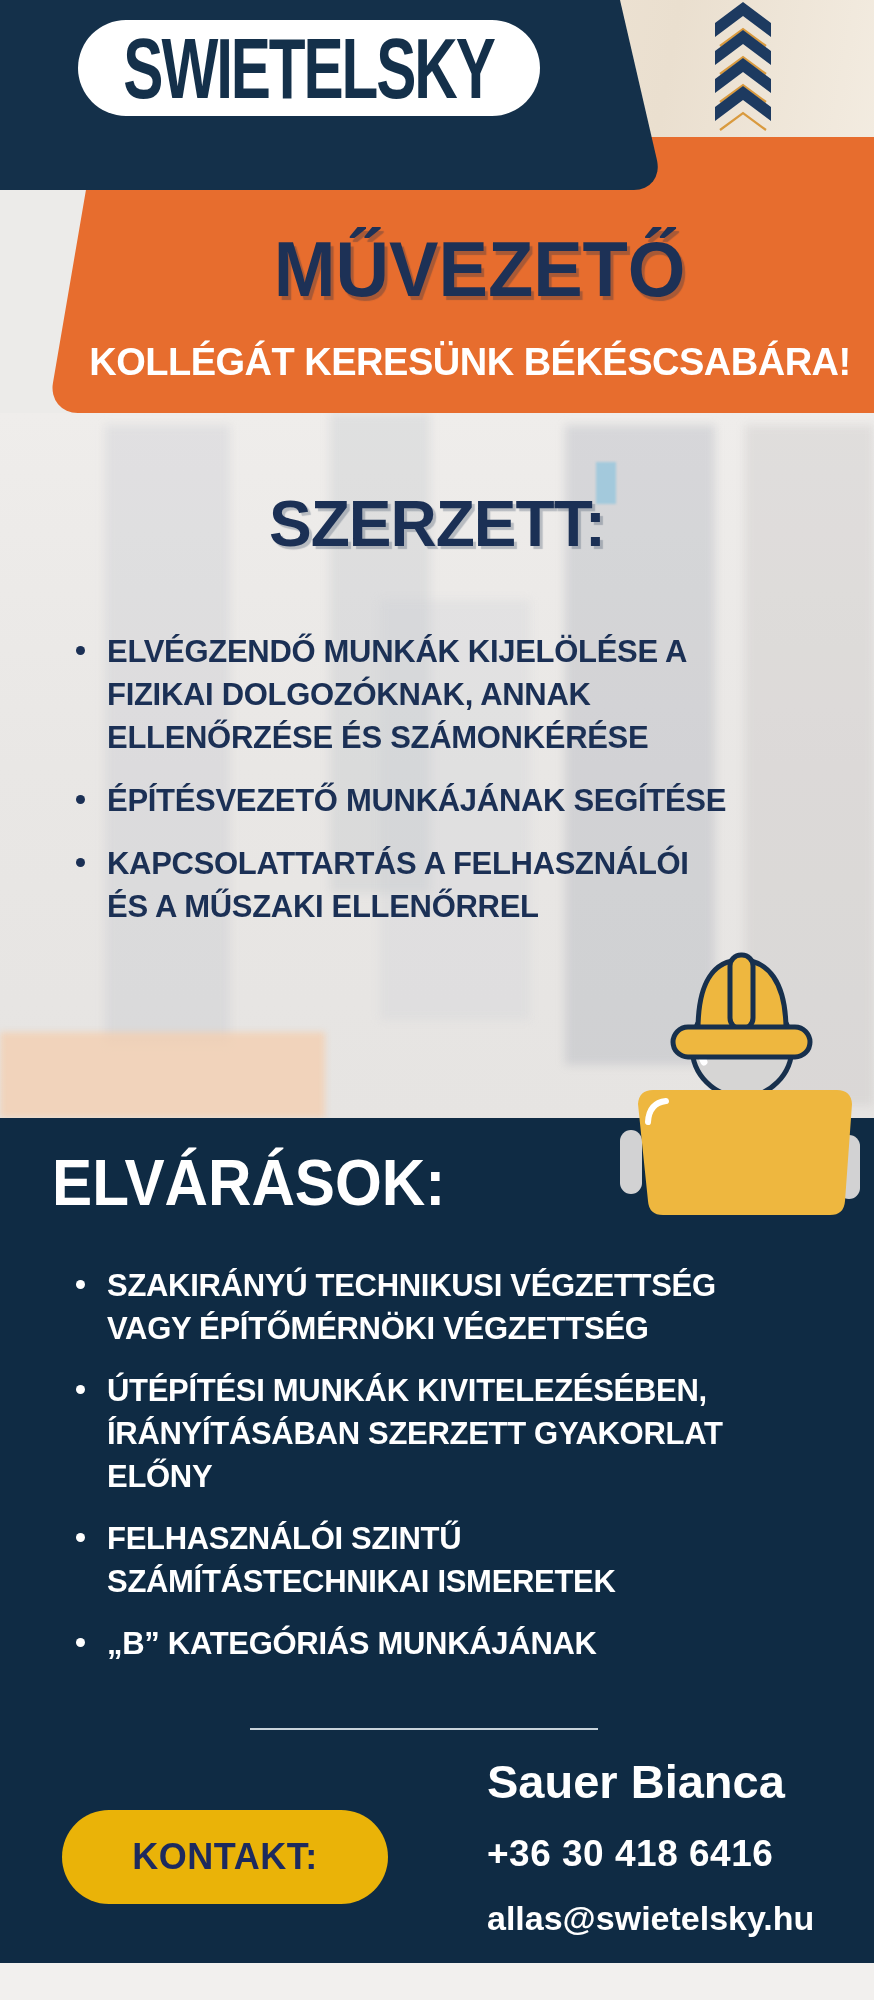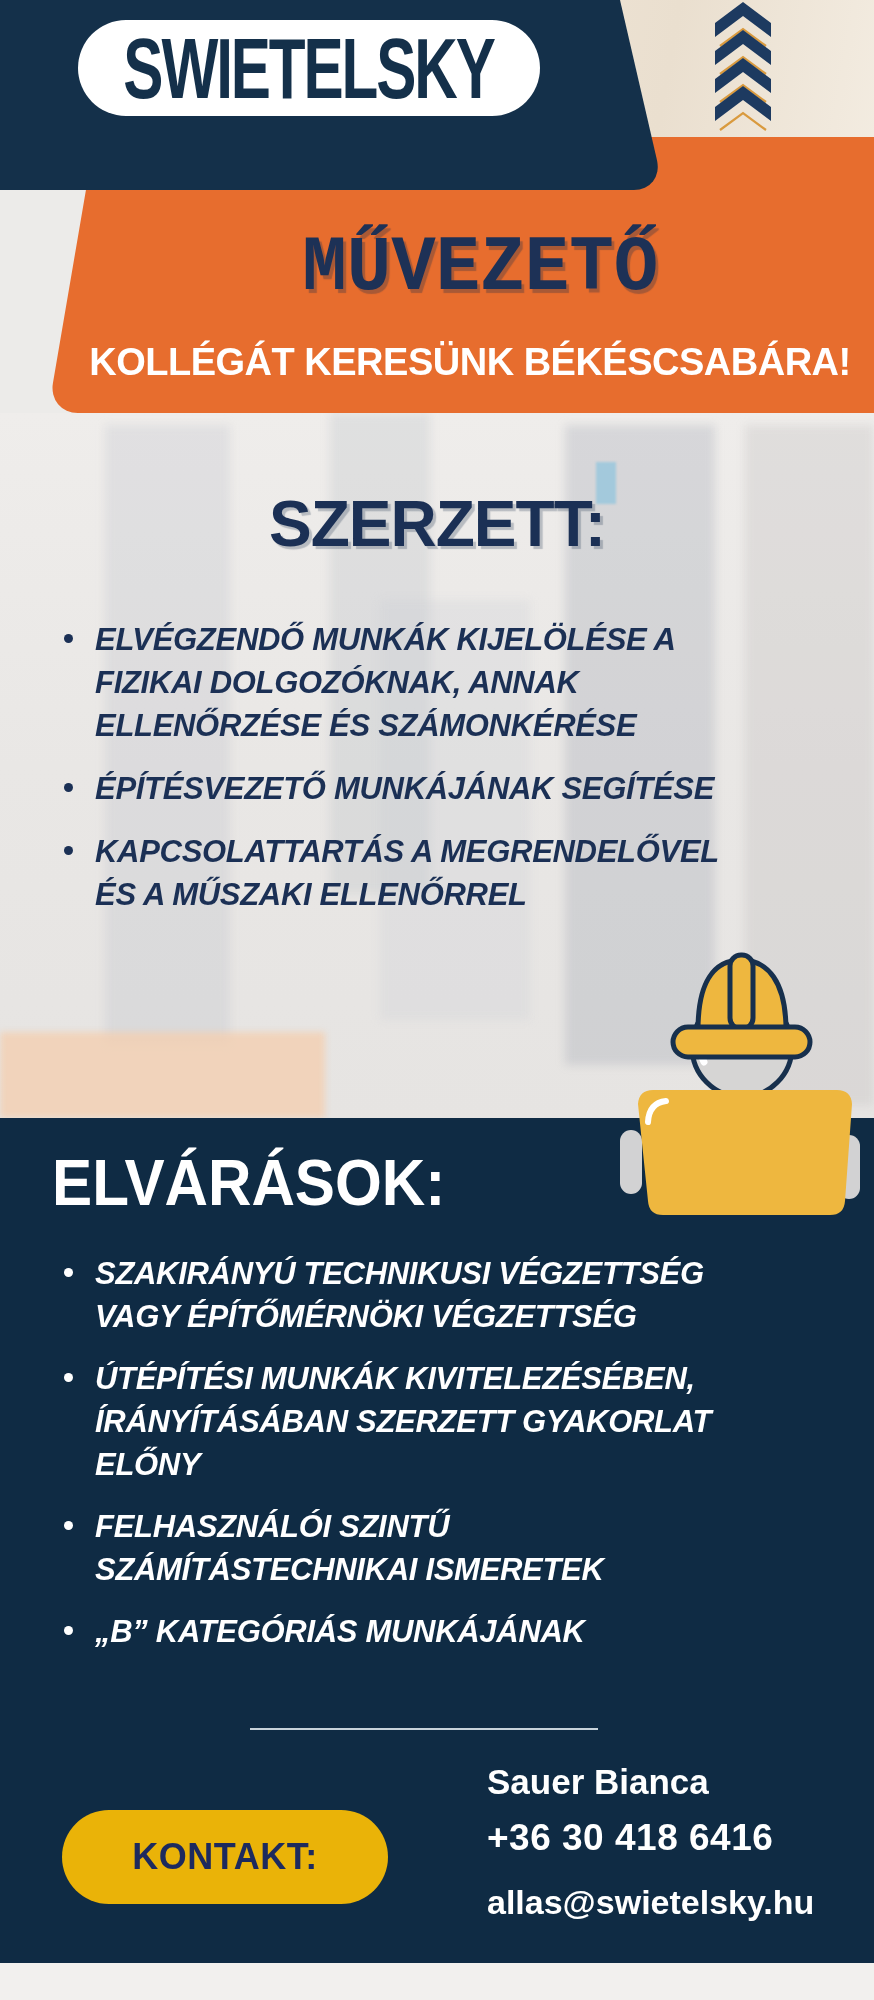--- a/index.html
+++ b/index.html
@@ -32,49 +32,49 @@
     transform:scaleX(.70);transform-origin:center;white-space:nowrap;}
   
   .chevrons{position:absolute;left:714px;top:2px;width:60px;height:136px;}
   .chevrons svg{position:absolute;left:0;}
   
   .orange-banner{position:absolute;left:95px;top:137px;width:880px;height:276px;
     background:#e76d2e;transform:skewX(-9.7deg);transform-origin:left top;
     border-radius:30px;}
   .job-title{position:absolute;left:86px;right:0;top:224px;text-align:center;
     font-size:78px;font-weight:800;color:#1d3156;letter-spacing:0;
-    text-shadow:3px 4px 1px rgba(23,42,72,.30);font-family:Liberation Mono, monospace;}
+    text-shadow:3px 4px 1px rgba(23,42,72,.30);}
   .job-title span{display:inline-block;transform:scaleX(.95);}
   .job-subtitle{position:absolute;left:66px;right:0;top:341px;text-align:center;
     font-size:38px;font-weight:800;color:#ffffff;letter-spacing:-.5px;white-space:nowrap;}
   
   .feladatok-heading{position:absolute;left:0;right:0;top:487px;text-align:center;
     font-size:64px;font-weight:800;color:#1b3055;letter-spacing:-1px;
     text-shadow:3px 3px 1px rgba(23,42,72,.25);}
-  .bullets{position:absolute;list-style:none;margin:0;padding:0;font-style:italic;}
+  .bullets{position:absolute;list-style:none;margin:12px;padding:0;}
   .bullets li{position:relative;padding-left:33px;font-weight:800;white-space:pre-line;}
   .bullets li::before{content:"";position:absolute;left:2px;top:16px;width:9px;height:9px;
     border-radius:50%;background:currentColor;}
   .bullets-light{left:62px;top:618px;width:740px;color:#1b3055;}
   .bullets-light li{font-size:31px;line-height:43px;margin-bottom:20px;letter-spacing:-.3px;}
   
   .worker{position:absolute;left:600px;top:940px;width:270px;height:292px;z-index:5;}
   
   .section-dark{position:absolute;left:0;top:1118px;width:874px;height:845px;background:#0f2b44;}
   .elvarasok-heading{position:absolute;left:52px;top:1146px;
     font-size:64px;font-weight:800;color:#ffffff;letter-spacing:0;}
   .elvarasok-heading span{display:inline-block;transform:scaleX(.94);transform-origin:left center;}
   .bullets-dark{left:62px;top:1252px;width:770px;color:#ffffff;z-index:6;}
   .bullets-dark li{font-size:31px;line-height:43px;margin-bottom:19px;letter-spacing:-.3px;}
   .divider{position:absolute;left:250px;top:1728px;width:348px;height:2px;background:#c8d3db;z-index:6;}
   .kontakt-btn{position:absolute;left:62px;top:1810px;width:326px;height:94px;
     background:#eab308;border-radius:47px;display:flex;align-items:center;justify-content:center;
     font-size:36px;font-weight:800;color:#1d2a5e;letter-spacing:.5px;z-index:6;cursor:pointer;border:none;}
   .contact{position:absolute;left:487px;top:1762px;color:#ffffff;font-weight:800;z-index:6;}
-  .contact .name{font-size:35px;line-height:40px;margin-bottom:16px;}
+  .contact .name{font-size:47px;line-height:40px;margin-bottom:32px;}
   .contact .phone{font-size:37px;line-height:40px;margin-bottom:24px;letter-spacing:.5px;}
   .contact .email{font-size:34px;line-height:40px;}
   .bottom-strip{position:absolute;left:0;top:1963px;width:874px;height:37px;background:#f2f0ee;}
 </style>
 </head>
 <body>
 
 <div class="poster">
 
   <div class="bg-top"></div>
@@ -117,21 +117,21 @@
     <span>MŰVEZETŐ</span>
   </div>
   <div class="job-subtitle">KOLLÉGÁT KERESÜNK BÉKÉSCSABÁRA!</div>
 
   <div class="feladatok-heading">SZERZETT:</div>
   <ul class="bullets bullets-light">
     <li>ELVÉGZENDŐ MUNKÁK KIJELÖLÉSE A
 FIZIKAI DOLGOZÓKNAK, ANNAK
 ELLENŐRZÉSE ÉS SZÁMONKÉRÉSE</li>
     <li>ÉPÍTÉSVEZETŐ MUNKÁJÁNAK SEGÍTÉSE</li>
-    <li>KAPCSOLATTARTÁS A MEGRENDELŐVEL
+    <li>KAPCSOLATTARTÁS A FELHASZNÁLÓI
 ÉS A MŰSZAKI ELLENŐRREL</li>
   </ul>
 
   <div class="section-dark"></div>
 
   <svg class="worker" viewBox="0 0 270 292">
 
     <circle cx="142" cy="107" r="50" fill="#d6d5d4" stroke="#17304d" stroke-width="5"></circle>
     <path d="M106 80 A45 45 0 0 0 104 122" fill="none" stroke="#ffffff" stroke-width="7" stroke-linecap="round"></path>
 

